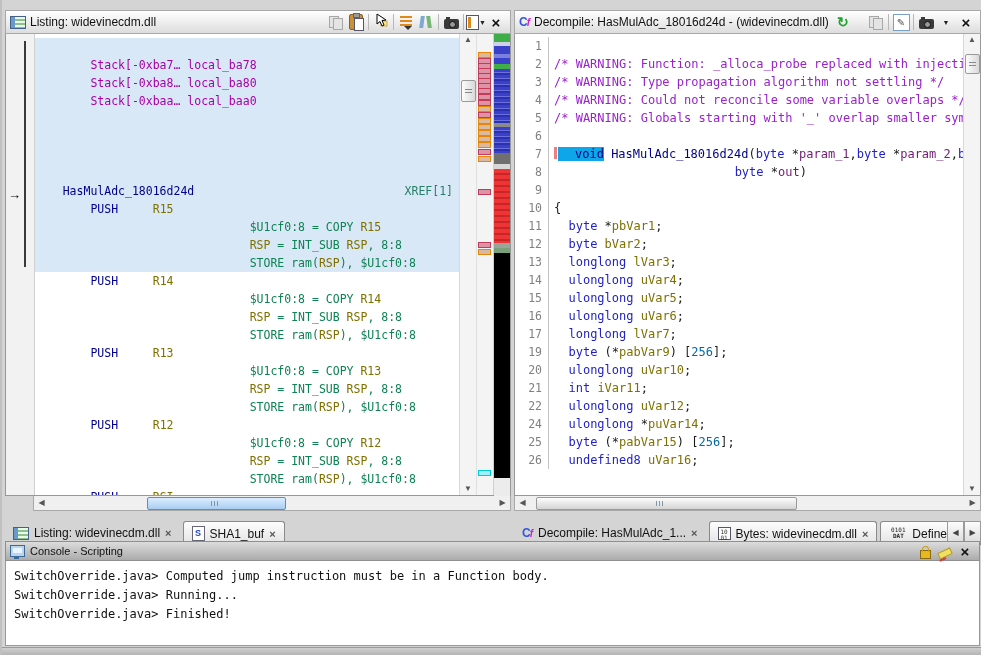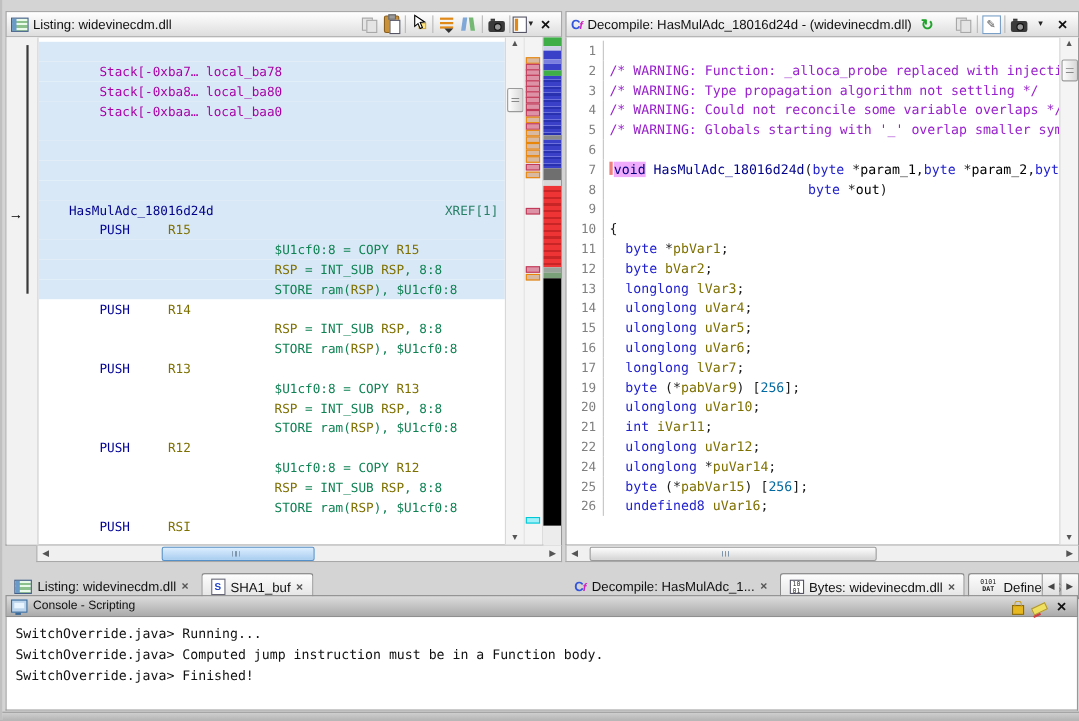--- a/index.html
+++ b/index.html
@@ -26,22 +26,22 @@
   .cline{height:18px;line-height:18px;white-space:pre;font-family:"DejaVu Sans Mono",monospace;font-size:11.5px;position:relative;}
   .cline.sel{background:#d9e8f6;}
   .cline .rightlab{position:absolute;right:6px;top:0;}
   .tk-st{color:#a800a8}.tk-lb{color:#00008b}.tk-xr{color:#267f66}.tk-mn{color:#000096}
   .tk-rg{color:#7e7000}.tk-pc{color:#0e8253}.tk-pl{color:#1a1a1a}
   
   .dline{display:flex;height:18px;line-height:18px;}
   .dnum{width:34px;text-align:right;padding-right:6px;color:#808080;font-family:"DejaVu Sans Mono",monospace;font-size:11.5px;flex:0 0 auto;border-right:1px solid #c4c4c4;box-sizing:border-box;}
   .dcode{white-space:pre;font-family:"DejaVu Sans Mono",monospace;font-size:12px;padding-left:5px;overflow:hidden;flex:1;}
   .tk-cm{color:#9922cc}.tk-ty{color:#2222cc}.tk-kw{color:#000080}.tk-fn{color:#00008b}
-  .tk-pa{color:#000000}.tk-va{color:#7e7000}.tk-nu{color:#0369a1}
-  .tk-hl{background:#f0abfc;}
+  .tk-pa{color:#701a75}.tk-va{color:#7e7000}.tk-nu{color:#0369a1}
+  .tk-hl{background:#0ea5e9;padding-left:17px;}
   .cursor-bar{display:inline-block;width:3px;height:12px;background:#f08080;margin-right:1px;vertical-align:-1px;}
   
   .vscroll{width:16px;background:#f4f4f4;border-left:1px solid #d8d8d8;position:relative;flex:0 0 auto;}
   .sarrow{position:absolute;left:0;width:16px;height:12px;font-size:8px;color:#555;text-align:center;line-height:12px;}
   .vthumb{position:absolute;left:1px;width:13px;background:linear-gradient(90deg,#fdfdfd,#d8d8d8);border:1px solid #9a9a9a;border-radius:2px;}
   .vthumb::after{content:"";position:absolute;left:3px;right:3px;top:40%;height:5px;
        background:repeating-linear-gradient(180deg,#888 0 1px,transparent 1px 3px);}
   .hscroll{height:15px;display:flex;align-items:stretch;background:#f0f0f0;border:1px solid #a8a8a8;border-top:none;box-sizing:border-box;}
   .harrow{width:15px;font-size:8px;color:#555;text-align:center;line-height:14px;flex:0 0 auto;}
   .htrack{flex:1;position:relative;}
@@ -182,20 +182,21 @@
           <div class="cline sel"></div>
           <div class="cline sel"></div>
           <div class="cline sel"></div>
           <div class="cline sel"></div>
           <div class="cline sel"><span class="tk tk-lb">    HasMulAdc_18016d24d</span><span class="rightlab tk-xr">XREF[1]</span></div>
           <div class="cline sel"><span class="tk tk-pl">        </span><span class="tk tk-mn">PUSH</span><span class="tk tk-pl">     </span><span class="tk tk-rg">R15</span></div>
           <div class="cline sel"><span class="tk tk-pl">                               </span><span class="tk tk-pc">$U1cf0:8 = COPY </span><span class="tk tk-rg">R15</span></div>
           <div class="cline sel"><span class="tk tk-pl">                               </span><span class="tk tk-rg">RSP</span><span class="tk tk-pc"> = INT_SUB </span><span class="tk tk-rg">RSP</span><span class="tk tk-pc">, 8:8</span></div>
           <div class="cline sel"><span class="tk tk-pl">                               </span><span class="tk tk-pc">STORE ram(</span><span class="tk tk-rg">RSP</span><span class="tk tk-pc">), $U1cf0:8</span></div>
           <div class="cline"><span class="tk tk-pl">        </span><span class="tk tk-mn">PUSH</span><span class="tk tk-pl">     </span><span class="tk tk-rg">R14</span></div>
+          <div class="cline"><span class="tk tk-pl">                               </span><span class="tk tk-pc">$U1cf0:8 = COPY </span><span class="tk tk-rg">R14</span></div>
           <div class="cline"><span class="tk tk-pl">                               </span><span class="tk tk-rg">RSP</span><span class="tk tk-pc"> = INT_SUB </span><span class="tk tk-rg">RSP</span><span class="tk tk-pc">, 8:8</span></div>
           <div class="cline"><span class="tk tk-pl">                               </span><span class="tk tk-pc">STORE ram(</span><span class="tk tk-rg">RSP</span><span class="tk tk-pc">), $U1cf0:8</span></div>
           <div class="cline"><span class="tk tk-pl">        </span><span class="tk tk-mn">PUSH</span><span class="tk tk-pl">     </span><span class="tk tk-rg">R13</span></div>
           <div class="cline"><span class="tk tk-pl">                               </span><span class="tk tk-pc">$U1cf0:8 = COPY </span><span class="tk tk-rg">R13</span></div>
           <div class="cline"><span class="tk tk-pl">                               </span><span class="tk tk-rg">RSP</span><span class="tk tk-pc"> = INT_SUB </span><span class="tk tk-rg">RSP</span><span class="tk tk-pc">, 8:8</span></div>
           <div class="cline"><span class="tk tk-pl">                               </span><span class="tk tk-pc">STORE ram(</span><span class="tk tk-rg">RSP</span><span class="tk tk-pc">), $U1cf0:8</span></div>
           <div class="cline"><span class="tk tk-pl">        </span><span class="tk tk-mn">PUSH</span><span class="tk tk-pl">     </span><span class="tk tk-rg">R12</span></div>
           <div class="cline"><span class="tk tk-pl">                               </span><span class="tk tk-pc">$U1cf0:8 = COPY </span><span class="tk tk-rg">R12</span></div>
           <div class="cline"><span class="tk tk-pl">                               </span><span class="tk tk-rg">RSP</span><span class="tk tk-pc"> = INT_SUB </span><span class="tk tk-rg">RSP</span><span class="tk tk-pc">, 8:8</span></div>
           <div class="cline"><span class="tk tk-pl">                               </span><span class="tk tk-pc">STORE ram(</span><span class="tk tk-rg">RSP</span><span class="tk tk-pc">), $U1cf0:8</span></div>
@@ -444,20 +445,20 @@
           </span>
           <span class="tbtn">
             <span class="ic i-eraser"></span>
           </span>
           <span class="tbtn">
             <span class="x-glyph">×</span>
           </span>
         </span>
     </header>
     <div class="cbody">
+        <div class="conline">SwitchOverride.java&gt; Computed jump instruction must be in a Function body.</div>
         <div class="conline">SwitchOverride.java&gt; Running...</div>
-        <div class="conline">SwitchOverride.java&gt; Computed jump instruction must be in a Function body.</div>
         <div class="conline">SwitchOverride.java&gt; Finished!</div>
       </div>
   </section>
 
   <div class="bottomstrip"></div>
 </div>
 
 </body></html>

